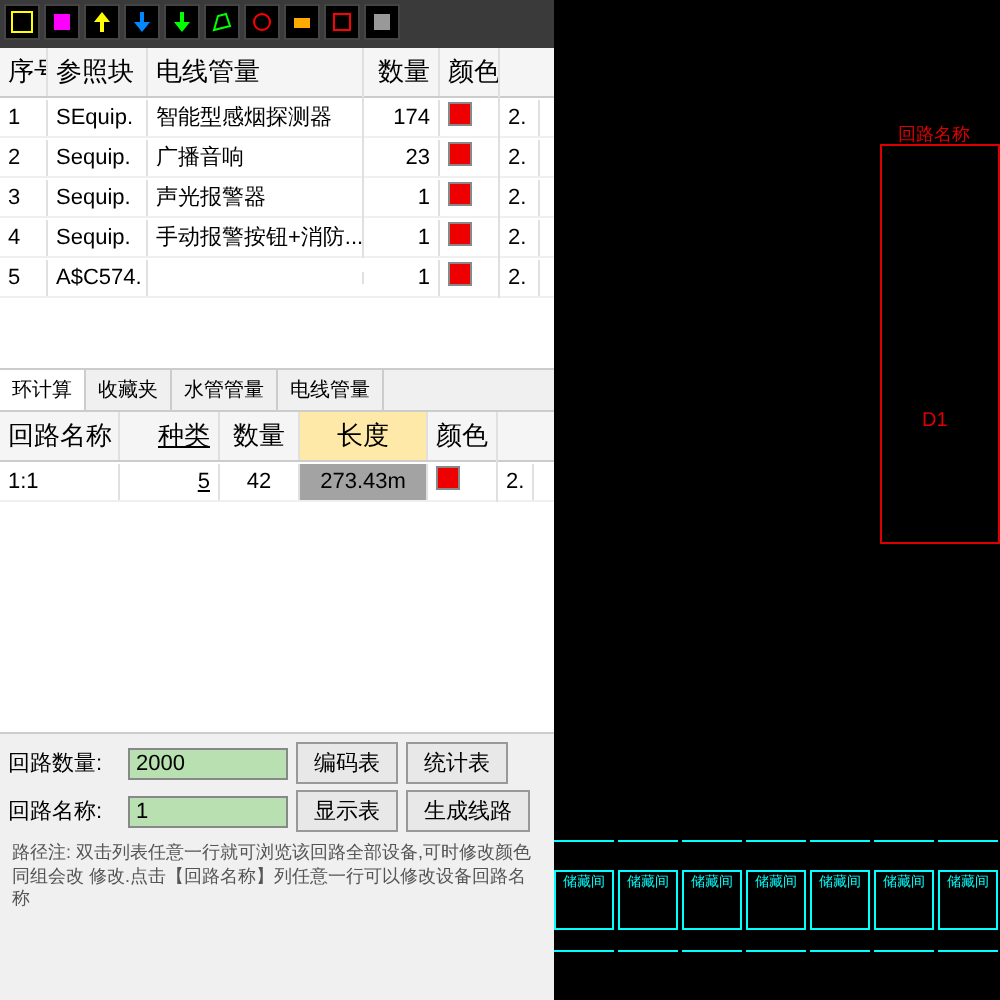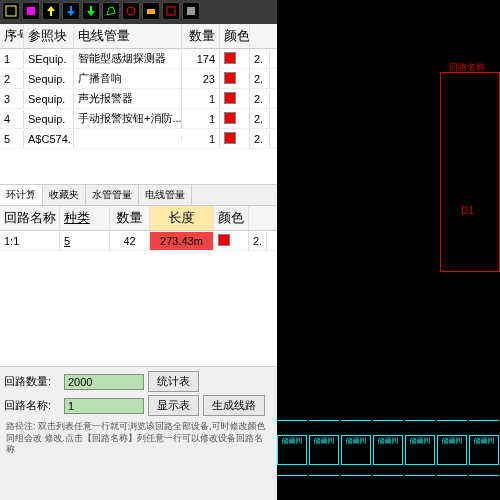--- a/index.html
+++ b/index.html
@@ -11,21 +11,21 @@
 .table1 { flex: 0 0 160px; background: #fff; overflow: auto; }
 .thead { display: flex; background: #f5f5f5; border-bottom: 1px solid #ccc; font-size: 13px; }
 .th, .td { padding: 3px 4px; border-right: 1px solid #e0e0e0; white-space: nowrap; overflow: hidden; }
 .tbody .trow { display: flex; font-size: 11px; border-bottom: 1px solid #f0f0f0; height: 20px; align-items: center; }
 .c-idx { width: 24px; } .c-ref { width: 50px; } .c-name { width: 108px; } .c-qty { width: 38px; text-align: right; } .c-col { width: 30px; } .c-ext { width: 20px; }
 .swatch { width: 12px; height: 12px; background: #e00; display: inline-block; border: 1px solid #888; }
 .tabs { display: flex; background: #f0f0f0; border-top: 1px solid #ccc; border-bottom: 1px solid #ccc; font-size: 10px; }
 .tab { padding: 3px 6px; border-right: 1px solid #ccc; }
 .tab.active { background: #fff; }
 .table2 { flex: 0 0 160px; background: #fff; overflow: auto; }
-.c2-name { width: 60px; } .c2-type { width: 50px; text-align: left; text-decoration: underline; } .c2-qty { width: 40px; text-align: center; } .c2-len { width: 64px; text-align: center; background: #ffe9a8; } .c2-col { width: 35px; }
+.c2-name { width: 60px; } .c2-type { width: 50px; text-align: right; text-decoration: underline; } .c2-qty { width: 40px; text-align: center; } .c2-len { width: 64px; text-align: center; background: #ffe9a8; } .c2-col { width: 35px; }
 .bottom-form { background: #f0f0f0; padding: 4px; font-size: 11px; border-top: 1px solid #ccc; }
 .form-row { display: flex; align-items: center; gap: 4px; margin-bottom: 3px; }
 .form-row label { width: 56px; }
 .form-row input { width: 80px; background: #b8e0b0; border: 1px solid #888; padding: 1px 3px; font-size: 11px; }
 .btn { padding: 2px 8px; background: #e8e8e8; border: 1px solid #999; font-size: 11px; cursor: pointer; }
 .hint { font-size: 9px; color: #555; padding: 2px; line-height: 1.3; }
 .right-panel { width: 223px; height: 500px; background: #000; position: relative; }
 .cad-box { position: absolute; right: 0; top: 72px; width: 60px; height: 200px; border: 1px solid #d00; }
 .cad-box-label { position: absolute; top: -12px; left: 8px; color: #d00; font-size: 9px; }
 .cad-box-text { position: absolute; top: 90px; left: 20px; color: #d00; font-size: 10px; margin-top: 42px; }
@@ -155,31 +155,32 @@
       <div class="th c2-type">种类</div>
       <div class="th c2-qty">数量</div>
       <div class="th c2-len">长度</div>
       <div class="th c2-col">颜色</div>
     </div>
     <div class="tbody" id="tb2">
         <div class="trow">
           <div class="td c2-name">1:1</div>
           <div class="td c2-type">5</div>
           <div class="td c2-qty">42</div>
-          <div class="td c2-len" style="background:#ef4444">273.43m</div>
+          <div class="td c2-len" style="background:#a3a3a3">273.43m</div>
           <div class="td c2-col"><span class="swatch"></span></div>
           <div class="td">2.</div>
         </div>
       </div>
   </div>
 
   <div class="bottom-form">
     <div class="form-row">
       <label>回路数量:</label>
       <input value="2000" style="">
+      <button class="btn">编码表</button>
       <button class="btn">统计表</button>
     </div>
     <div class="form-row">
       <label>回路名称:</label>
       <input value="1" style="">
       <button class="btn">显示表</button>
       <button class="btn">生成线路</button>
     </div>
     <div class="hint">路径注:
 双击列表任意一行就可浏览该回路全部设备,可时修改颜色同组会改

